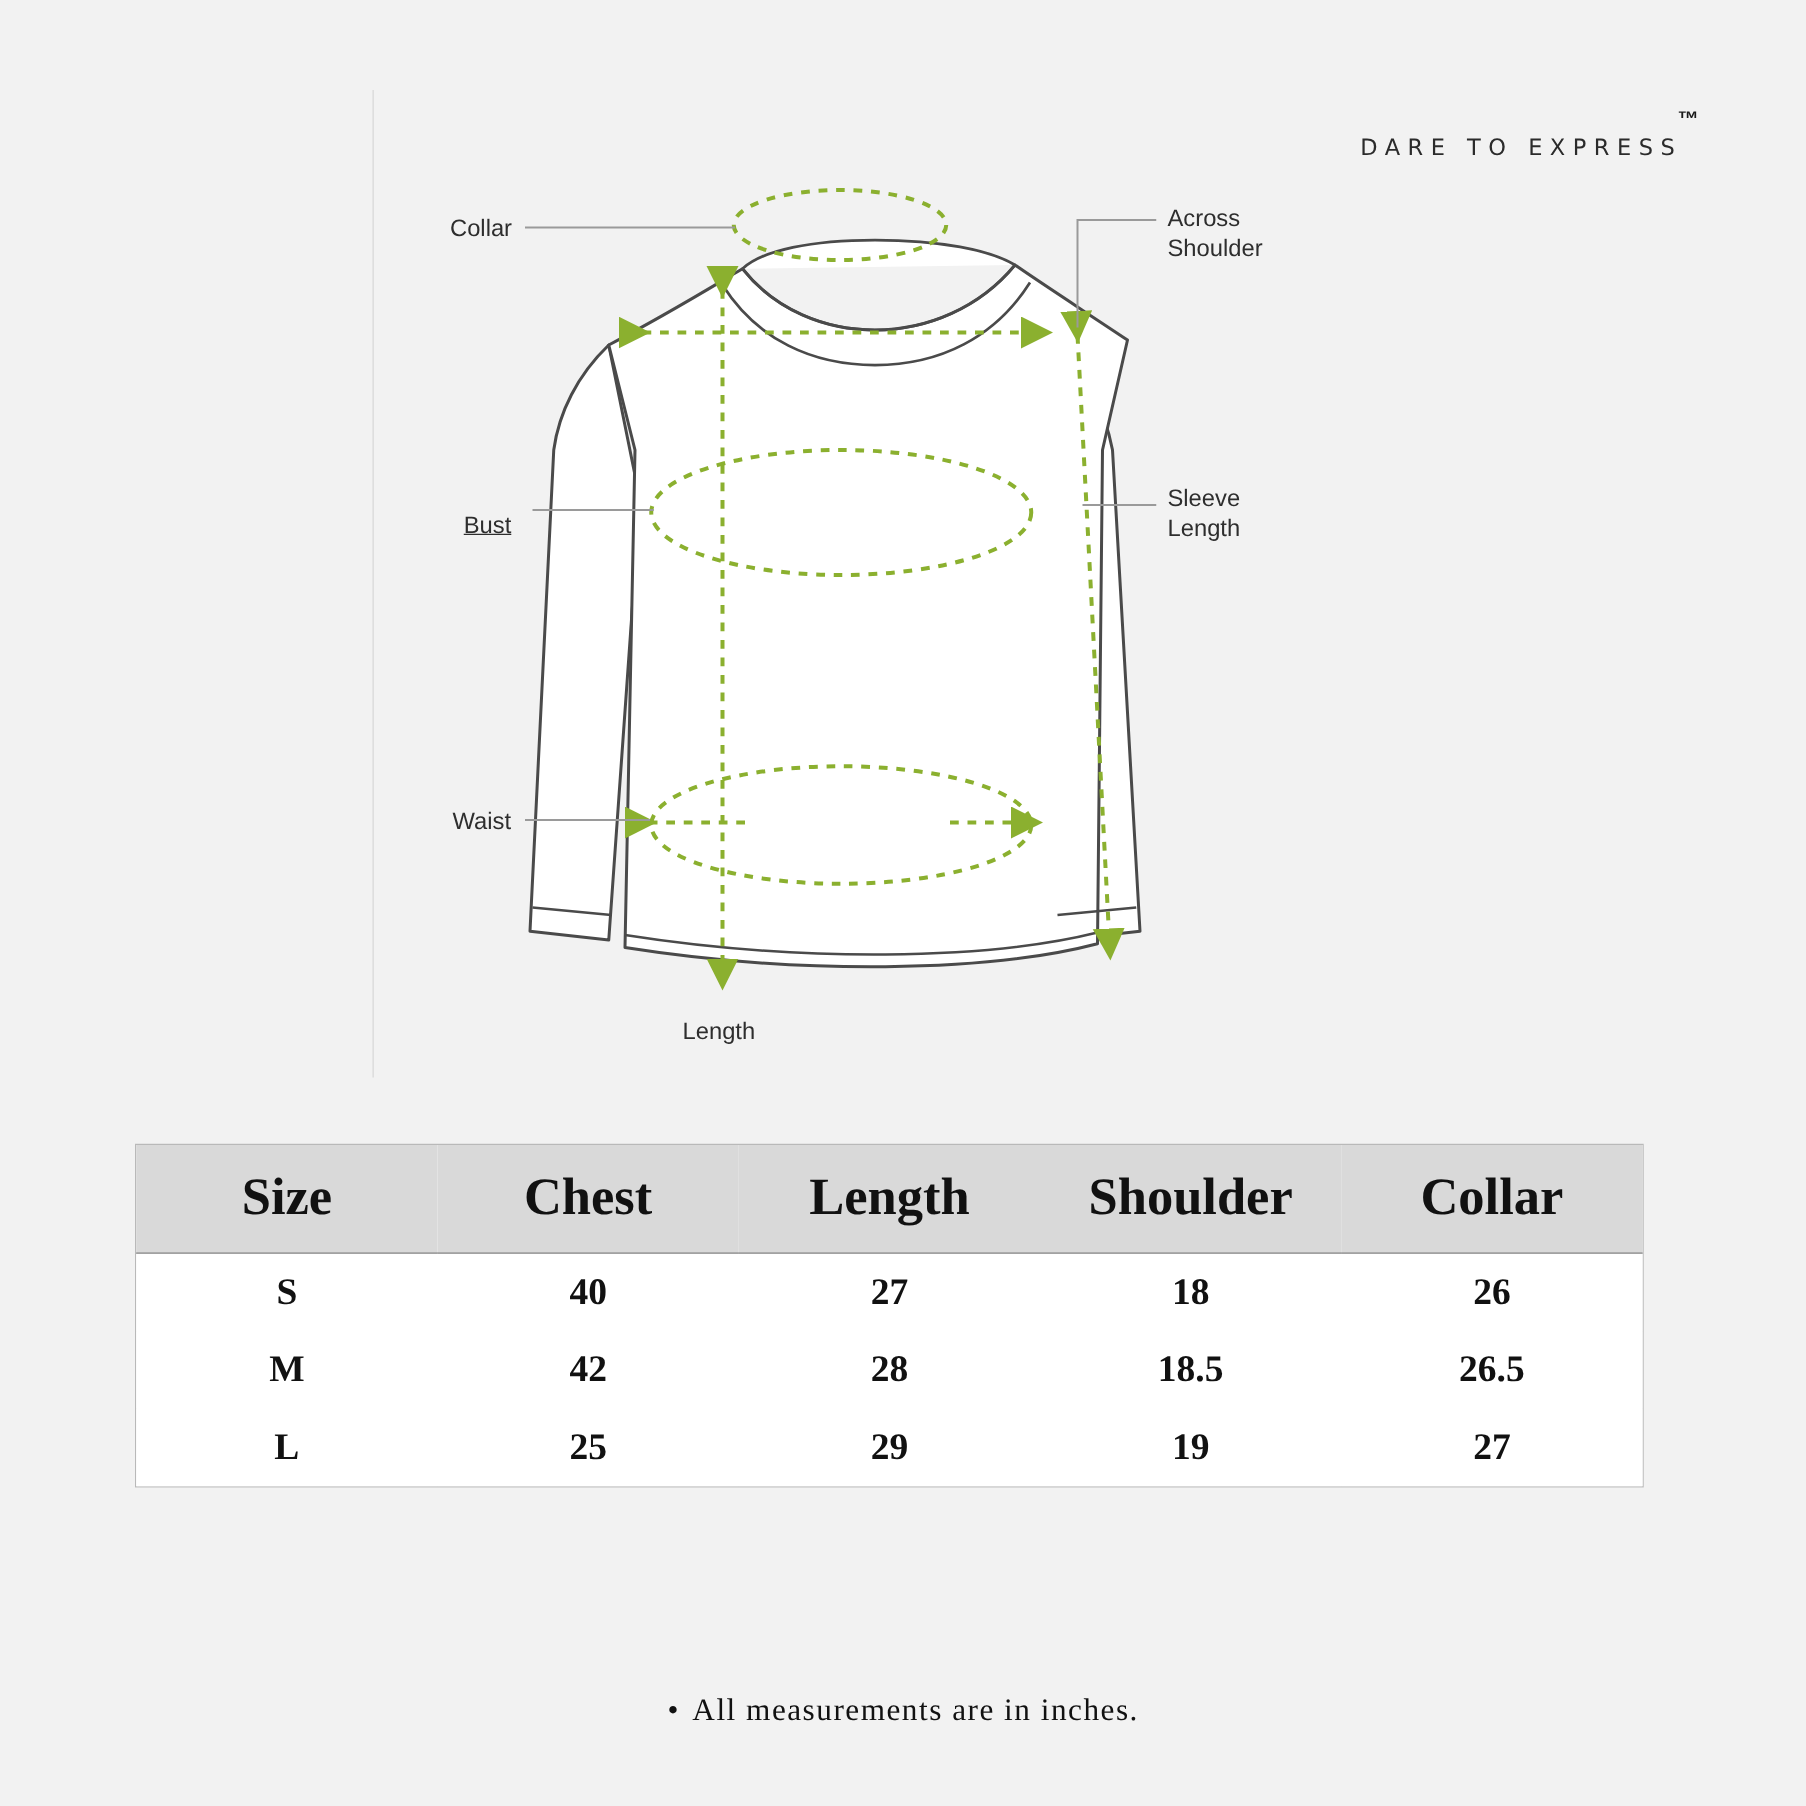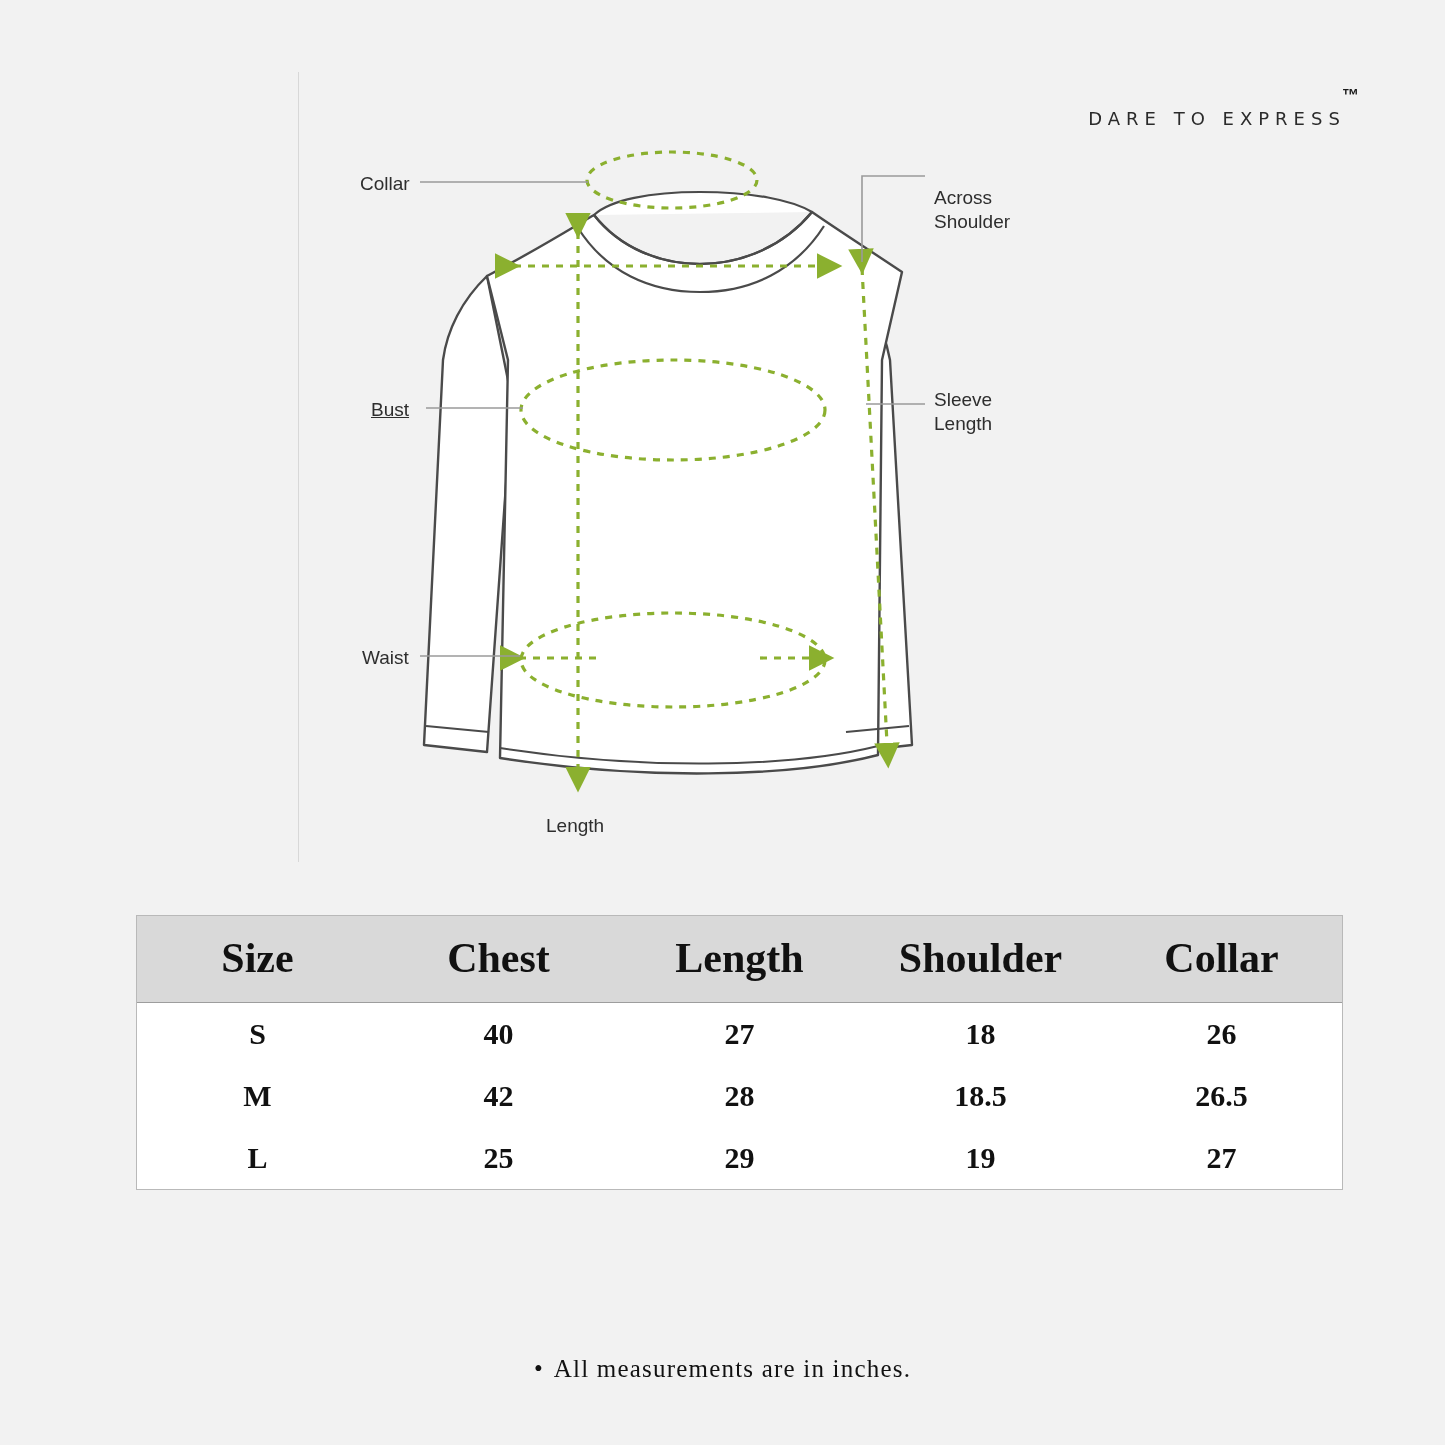--- a/index.html
+++ b/index.html
@@ -78,30 +78,30 @@
 
   .lbl {
     position: absolute;
     font-family: "Liberation Sans", sans-serif;
     font-size: 19px;
     color: #2e2e2e;
     line-height: 1.25;
     white-space: nowrap;
   }
   .lbl-collar   { left: 360px; top: 172px; }
-  .lbl-bust     { left: 371px; top: 398px; text-decoration: underline; }
+  .lbl-bust     { left: 371px; top: 409px; text-decoration: underline; }
   .lbl-waist    { left: 362px; top: 646px; }
-  .lbl-across   { left: 934px; top: 164px; white-space: normal; width: 120px; margin-top: 22px; }
+  .lbl-across   { left: 934px; top: 164px; white-space: normal; width: 120px; }
   .lbl-sleeve   { left: 934px; top: 388px; white-space: normal; width: 110px; }
   .lbl-length   { left: 546px; top: 814px; }
 
   
   .table-wrap {
     position: absolute;
-    left: 136px;
+    left: 108px;
     top: 915px;
     width: 1205px;
     background: #ffffff;
     border: 1px solid #b9b9b9;
   }
   table.size-table {
     width: 100%;
     border-collapse: collapse;
     table-layout: fixed;
   }

